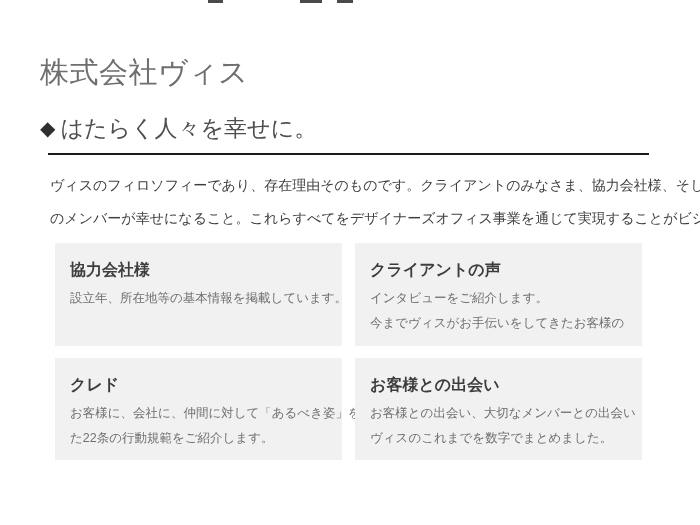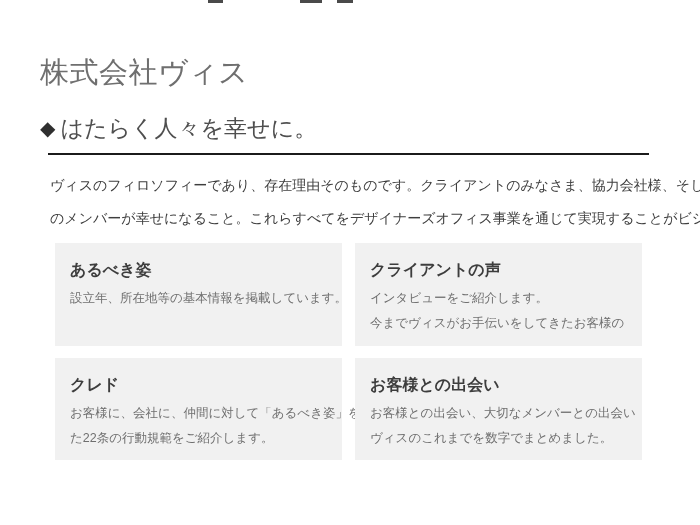--- a/index.html
+++ b/index.html
@@ -126,21 +126,21 @@
   <div class="rule"></div>
 
   <div class="intro">
     <div class="line">ヴィスのフィロソフィーであり、存在理由そのものです。クライアントのみなさま、協力会社様、そしてヴィス</div>
     <div class="line">のメンバーが幸せになること。これらすべてをデザイナーズオフィス事業を通じて実現することがビジョンです。</div>
   </div>
 
   <div class="cards">
 
     <div class="card">
-      <div class="card-title">あるべき姿</div>
+      <div class="card-title">協力会社様</div>
       <div class="card-body">
         <div class="line">設立年、所在地等の基本情報を掲載しています。</div>
       </div>
     </div>
 
     <div class="card">
       <div class="card-title">クライアントの声</div>
       <div class="card-body">
         <div class="line">インタビューをご紹介します。</div>
         <div class="line">今までヴィスがお手伝いをしてきたお客様の</div>

